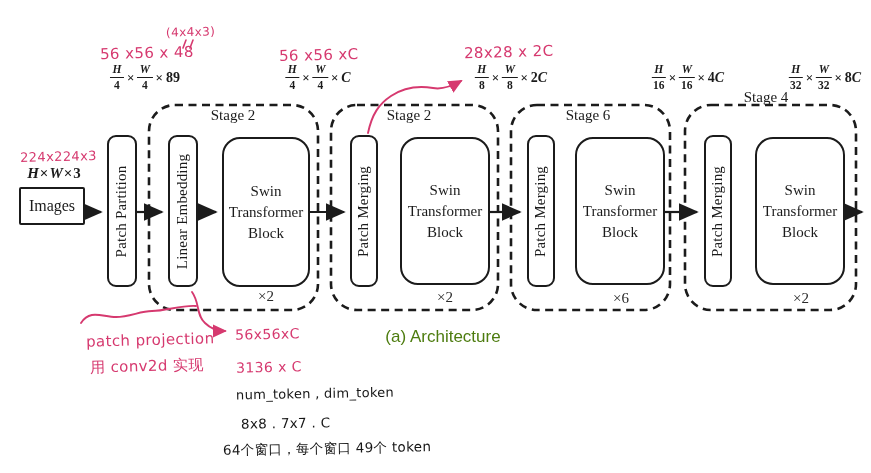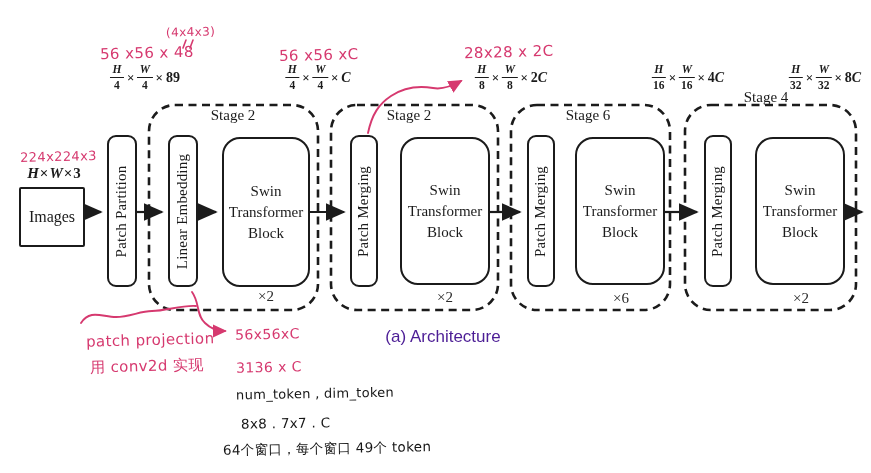--- a/index.html
+++ b/index.html
@@ -28,21 +28,21 @@
   .tailv{font-style:italic;}
   .input-dims{position:absolute;transform:translateX(-50%);display:flex;align-items:center;gap:1px;
               font-weight:700;font-size:15px;}
   .input-dims .iv{font-style:italic;}
   
   .hand{position:absolute;font-family:"DejaVu Sans",sans-serif;color:#d6396f;
         white-space:nowrap;letter-spacing:.4px;transform:rotate(-1.5deg);}
   .hand-black{position:absolute;font-family:"DejaVu Sans",sans-serif;color:#161616;
         white-space:nowrap;letter-spacing:.3px;transform:rotate(-1deg);}
   .caption{position:absolute;transform:translateX(-50%);font-family:"Liberation Sans","DejaVu Sans",sans-serif;
-        font-size:17px;color:#4c1d95;white-space:nowrap;}
+        font-size:17px;color:#4d7c0f;white-space:nowrap;}
 </style>
 </head>
 <body>
 
 <div class="canvas">
 
   <svg class="overlay" width="871" height="473" viewBox="0 0 871 473">
     <defs>
       <marker id="ah" markerWidth="10" markerHeight="9" refX="8.2" refY="4" orient="auto">
         <path d="M0,0 L9,4 L0,8 Z" fill="#1b1b1b"></path>
@@ -78,21 +78,21 @@
   </svg>
 
   <div class="hand" style="left:20px;top:149px;font-size:13px;">224x224x3</div>
   <div class="input-dims" style="left:54px;top:165px;">
     <span class="iv">H</span>
     <span>×</span>
     <span class="iv">W</span>
     <span>×</span>
     <span>3</span>
   </div>
-  <div class="box images-box" style="left:19px;top:187px;width:66px;height:60px;">
+  <div class="box images-box" style="left:19px;top:187px;width:66px;height:38px;">
     <span>Images</span>
   </div>
 
   <div class="box vbox" style="left:107px;top:135px;width:30px;height:152px;">
     <span class="vlabel">Patch Partition</span>
   </div>
 
   <div class="stage-name" style="left:233px;top:107px;">Stage 2</div>
   <div class="stage-name" style="left:409px;top:107px;">Stage 2</div>
   <div class="stage-name" style="left:588px;top:107px;">Stage 6</div>

